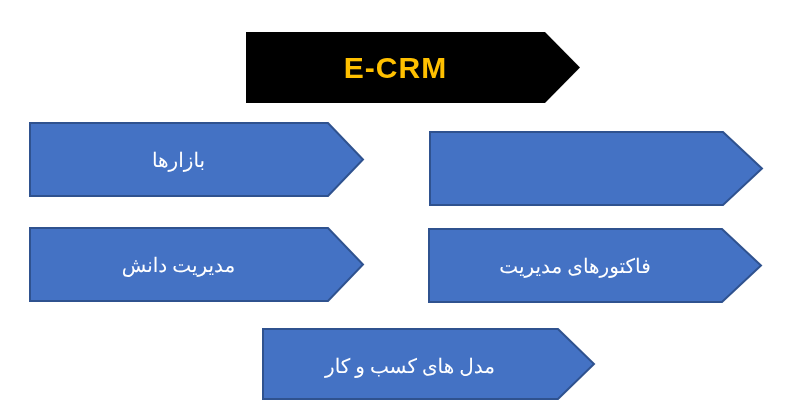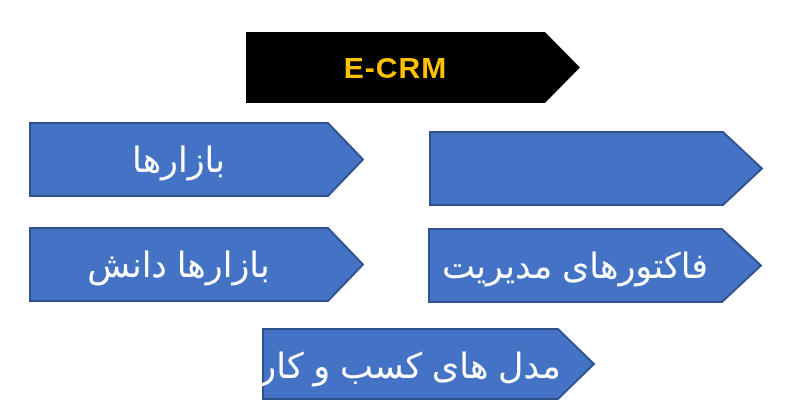--- a/index.html
+++ b/index.html
@@ -41,23 +41,23 @@
     width: 299px;
     color: #FFC000;
     font-family: "Liberation Sans", sans-serif;
     font-weight: bold;
     font-size: 30px;
     letter-spacing: 1px;
   }
   
   .blue .label {
     color: #FFFFFF;
-    font-size: 35px;
+    font-size: 20px;
     direction: rtl;
-    font-family: Liberation Sans, sans-serif;
+    font-family: Liberation Serif, serif;
   }
   .arrow-markets   { left: 29px;  top: 122px; width: 335px; height: 75px; }
   .arrow-markets .label   { width: 299px; }
   .arrow-technology{ left: 429px; top: 131px; width: 334px; height: 75px; }
   .arrow-technology .label{ width: 294px; }
   .arrow-knowledge { left: 29px;  top: 227px; width: 335px; height: 75px; }
   .arrow-knowledge .label { width: 299px; }
   .arrow-human     { left: 428px; top: 228px; width: 334px; height: 75px; }
   .arrow-human .label     { width: 294px; }
   .arrow-business  { left: 262px; top: 328px; width: 333px; height: 76px; }
@@ -85,21 +85,21 @@
   <div class="arrow blue arrow-technology">
     <svg width="334" height="75" viewBox="0 0 334 75">
       <polygon points="1,1 294,1 333,37.5 294,74 1,74" fill="#4472C4" stroke="#2F528F" stroke-width="2"></polygon>
     </svg>
   </div>
 
   <div class="arrow blue arrow-knowledge">
     <svg width="335" height="75" viewBox="0 0 335 75">
       <polygon points="1,1 299,1 334,37.5 299,74 1,74" fill="#4472C4" stroke="#2F528F" stroke-width="2"></polygon>
     </svg>
-    <div class="label">بازارها دانش</div>
+    <div class="label">مدیریت دانش</div>
   </div>
 
   <div class="arrow blue arrow-human">
     <svg width="334" height="75" viewBox="0 0 334 75">
       <polygon points="1,1 294,1 333,37.5 294,74 1,74" fill="#4472C4" stroke="#2F528F" stroke-width="2"></polygon>
     </svg>
     <div class="label">فاکتورهای مدیریت</div>
   </div>
 
   <div class="arrow blue arrow-business">

